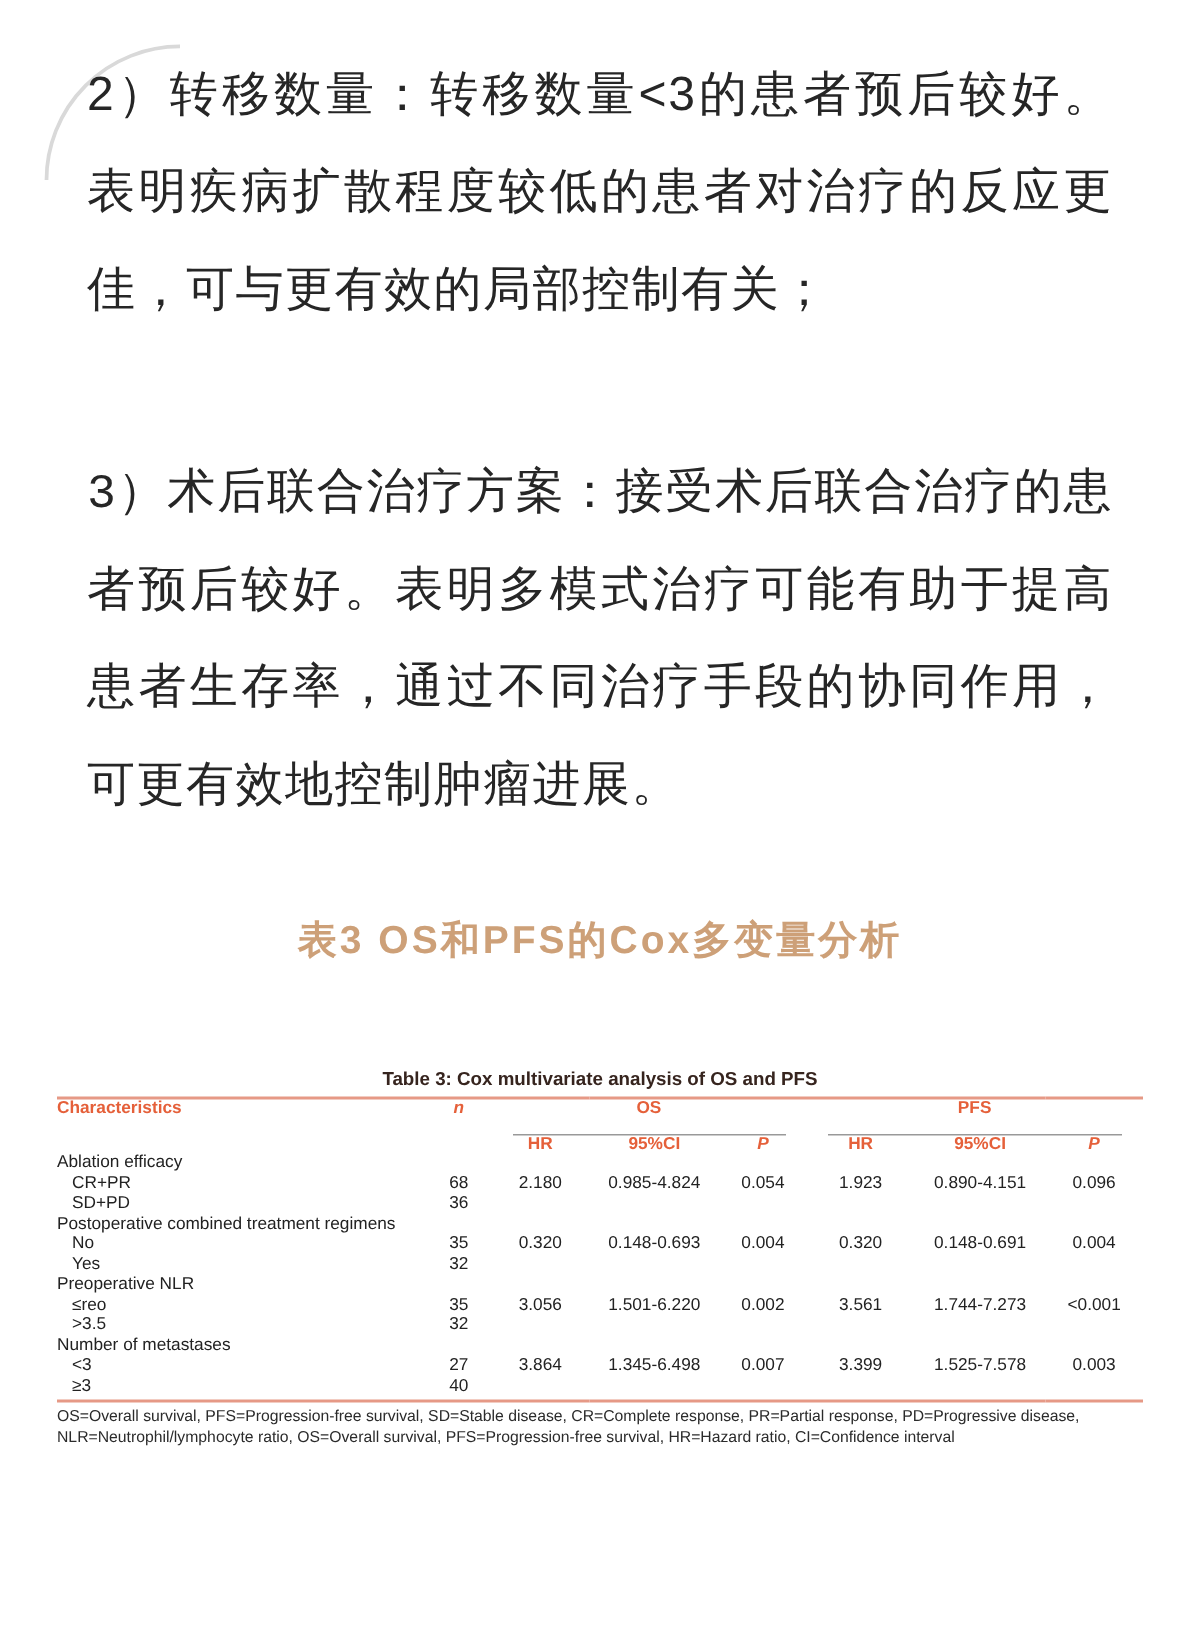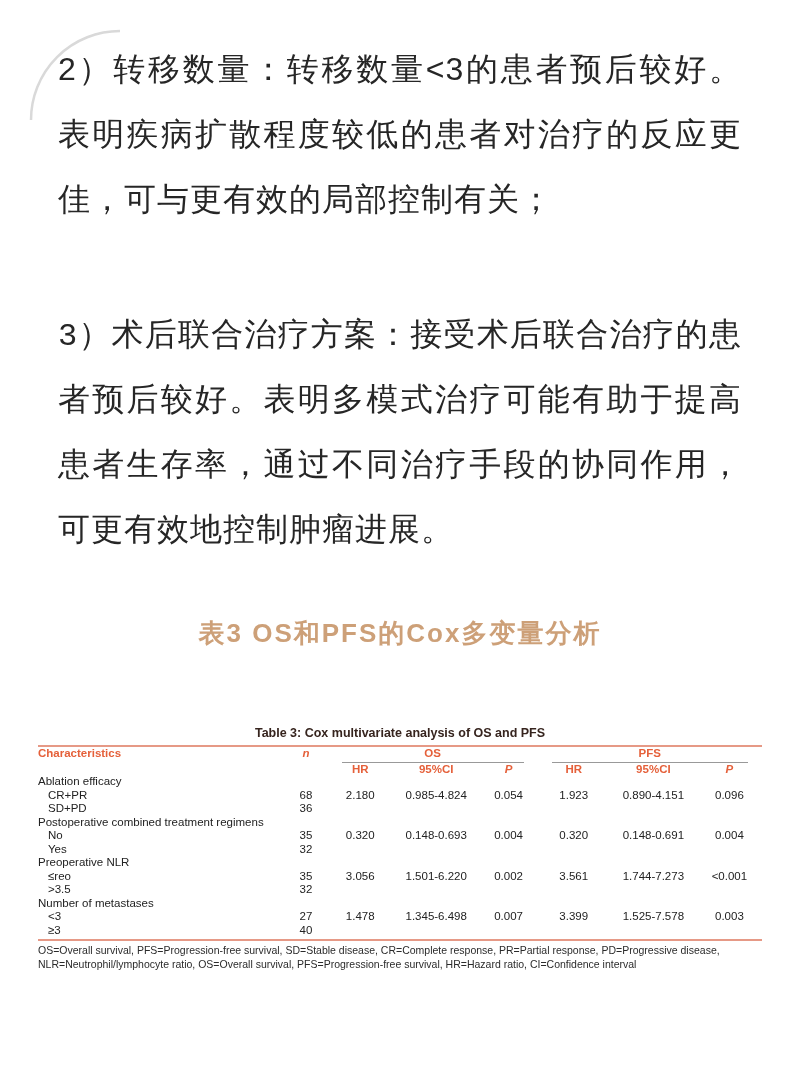--- a/index.html
+++ b/index.html
@@ -13,21 +13,21 @@
     background: #ffffff;
     overflow: hidden;
   }
   .corner-arc {
     position: absolute; left: 0; top: 0;
     width: 160px; height: 160px;
     pointer-events: none;
   }
   .content {
     position: relative;
-    padding: 11px 58px;
+    padding: 4px 58px;
   }
   .cn-para {
     font-size: 32px;
     line-height: 65px;
     letter-spacing: 1px;
     color: #262626;
     text-align: justify;
     margin: 0;
   }
   .cn-para.first { padding-top: 26px; }
@@ -62,21 +62,21 @@
     font-weight: bold;
     color: var(--accent, #E5603A);
     padding: 0;
   }
   tr.head-top th { border-top: 2px solid var(--rule, #E69986); padding-top: 5px; margin-left: 25px; }
   th.h-char { text-align: left; vertical-align: top; }
   th.h-n { vertical-align: top; text-align: center; font-style: italic; }
   .spanner {
     display: block;
     margin: 0 14px;
-    padding-bottom: 3px;
+    padding-bottom: 11px;
     border-bottom: 1px solid var(--spanner, #999999);
     text-align: center;
   }
   tr.head-sub th { text-align: center; padding: 4px 0 5px 0; }
   th.italic { font-style: italic; }
   table.cox td {
     padding: 0;
     line-height: 13.5px;
     height: 13.5px;
     overflow: hidden;
@@ -244,21 +244,21 @@
             <td class="c-num"></td>
             <td class="c-num"></td>
             <td class="c-num"></td>
             <td class="c-num"></td>
             <td class="c-num"></td>
             <td class="c-num"></td>
           </tr>
           <tr>
             <td class="c-label indent">&lt;3</td>
             <td class="c-num">27</td>
-            <td class="c-num">1.478</td>
+            <td class="c-num">3.864</td>
             <td class="c-num">1.345-6.498</td>
             <td class="c-num">0.007</td>
             <td class="c-num">3.399</td>
             <td class="c-num">1.525-7.578</td>
             <td class="c-num">0.003</td>
           </tr>
           <tr class="last-row">
             <td class="c-label indent">≥3</td>
             <td class="c-num">40</td>
             <td class="c-num"></td>

